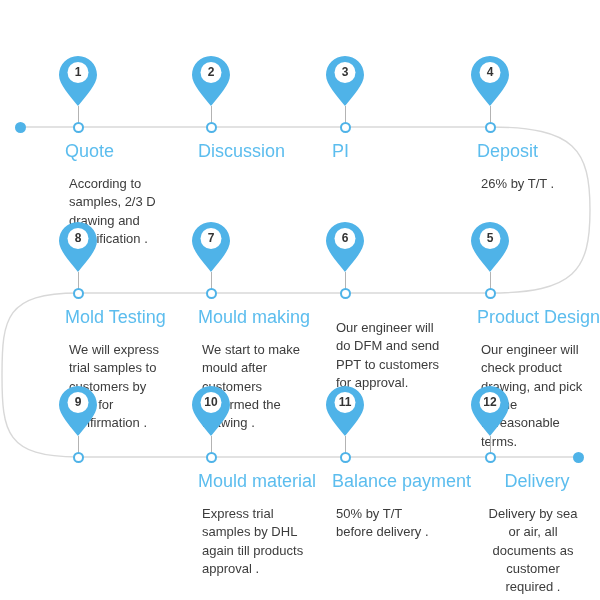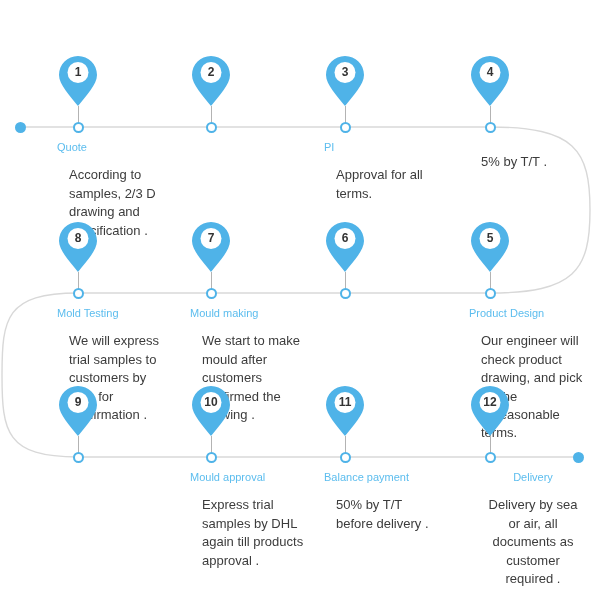--- a/index.html
+++ b/index.html
@@ -93,23 +93,23 @@
   }
 
   
   .step-text {
     position: absolute;
     width: 128px;
     left: -21px;
   }
   .step-title {
     color: #5cbdee;
-    font-size: 11px;
+    font-size: 18px;
     line-height: 1.2;
-    margin: 0 0 3px 0;
+    margin: 0 0 3px 8px;
     white-space: nowrap;
   }
   .step-desc {
     color: #3c3c3c;
     font-size: 13px;
     line-height: 1.42;
     margin: 12px;
   }
 </style>
 </head>
@@ -153,51 +153,52 @@
     <div class="pin" style="top:-72px;">
       <svg viewBox="0 0 40 52" xmlns="http://www.w3.org/2000/svg">
         <path d="M20 1 C9.5 1 1 9.5 1 20 C1 29.5 12 41 20 51 C28 41 39 29.5 39 20 C39 9.5 30.5 1 20 1 Z" fill="#4fb3e8"></path>
         <circle cx="20" cy="17.5" r="10.5" fill="#ffffff"></circle>
       </svg>
       <div class="pin-number">2</div>
     </div>
     <div class="stem" style="top:-21px; height:21px;"></div>
     <div class="node-ring" style="top:-5.5px;"></div>
     <div class="step-text" style="top:14px;">
+      <div class="step-title">Discussion</div>
     </div>
   </div>
 
   <div class="step" style="left:345px; top:127px;">
     <div class="pin" style="top:-72px;">
       <svg viewBox="0 0 40 52" xmlns="http://www.w3.org/2000/svg">
         <path d="M20 1 C9.5 1 1 9.5 1 20 C1 29.5 12 41 20 51 C28 41 39 29.5 39 20 C39 9.5 30.5 1 20 1 Z" fill="#4fb3e8"></path>
         <circle cx="20" cy="17.5" r="10.5" fill="#ffffff"></circle>
       </svg>
       <div class="pin-number">3</div>
     </div>
     <div class="stem" style="top:-21px; height:21px;"></div>
     <div class="node-ring" style="top:-5.5px;"></div>
     <div class="step-text" style="top:14px;">
       <div class="step-title">PI</div>
-      <div class="step-desc">Approval for all terms.</div>
     </div>
   </div>
 
   <div class="step" style="left:490px; top:127px;">
     <div class="pin" style="top:-72px;">
       <svg viewBox="0 0 40 52" xmlns="http://www.w3.org/2000/svg">
         <path d="M20 1 C9.5 1 1 9.5 1 20 C1 29.5 12 41 20 51 C28 41 39 29.5 39 20 C39 9.5 30.5 1 20 1 Z" fill="#4fb3e8"></path>
         <circle cx="20" cy="17.5" r="10.5" fill="#ffffff"></circle>
       </svg>
       <div class="pin-number">4</div>
     </div>
     <div class="stem" style="top:-21px; height:21px;"></div>
     <div class="node-ring" style="top:-5.5px;"></div>
     <div class="step-text" style="top:14px;">
-      <div class="step-desc">5% by T/T .</div>
+      <div class="step-title">Deposit</div>
+      <div class="step-desc">26% by T/T .</div>
     </div>
   </div>
 
   <div class="step" style="left:490px; top:293px;">
     <div class="pin" style="top:-72px;">
       <svg viewBox="0 0 40 52" xmlns="http://www.w3.org/2000/svg">
         <path d="M20 1 C9.5 1 1 9.5 1 20 C1 29.5 12 41 20 51 C28 41 39 29.5 39 20 C39 9.5 30.5 1 20 1 Z" fill="#4fb3e8"></path>
         <circle cx="20" cy="17.5" r="10.5" fill="#ffffff"></circle>
       </svg>
       <div class="pin-number">5</div>
@@ -214,20 +215,21 @@
     <div class="pin" style="top:-72px;">
       <svg viewBox="0 0 40 52" xmlns="http://www.w3.org/2000/svg">
         <path d="M20 1 C9.5 1 1 9.5 1 20 C1 29.5 12 41 20 51 C28 41 39 29.5 39 20 C39 9.5 30.5 1 20 1 Z" fill="#4fb3e8"></path>
         <circle cx="20" cy="17.5" r="10.5" fill="#ffffff"></circle>
       </svg>
       <div class="pin-number">6</div>
     </div>
     <div class="stem" style="top:-21px; height:21px;"></div>
     <div class="node-ring" style="top:-5.5px;"></div>
     <div class="step-text" style="top:14px;">
+      <div class="step-desc">Our engineer will do DFM and send PPT to customers for approval.</div>
     </div>
   </div>
 
   <div class="step" style="left:211px; top:293px;">
     <div class="pin" style="top:-72px;">
       <svg viewBox="0 0 40 52" xmlns="http://www.w3.org/2000/svg">
         <path d="M20 1 C9.5 1 1 9.5 1 20 C1 29.5 12 41 20 51 C28 41 39 29.5 39 20 C39 9.5 30.5 1 20 1 Z" fill="#4fb3e8"></path>
         <circle cx="20" cy="17.5" r="10.5" fill="#ffffff"></circle>
       </svg>
       <div class="pin-number">7</div>
@@ -274,21 +276,21 @@
     <div class="pin" style="top:-72px;">
       <svg viewBox="0 0 40 52" xmlns="http://www.w3.org/2000/svg">
         <path d="M20 1 C9.5 1 1 9.5 1 20 C1 29.5 12 41 20 51 C28 41 39 29.5 39 20 C39 9.5 30.5 1 20 1 Z" fill="#4fb3e8"></path>
         <circle cx="20" cy="17.5" r="10.5" fill="#ffffff"></circle>
       </svg>
       <div class="pin-number">10</div>
     </div>
     <div class="stem" style="top:-21px; height:21px;"></div>
     <div class="node-ring" style="top:-5.5px;"></div>
     <div class="step-text" style="top:14px;">
-      <div class="step-title">Mould approval</div>
+      <div class="step-title">Mould material</div>
       <div class="step-desc">Express trial samples by DHL again till products approval .</div>
     </div>
   </div>
 
   <div class="step" style="left:345px; top:457px;">
     <div class="pin" style="top:-72px;">
       <svg viewBox="0 0 40 52" xmlns="http://www.w3.org/2000/svg">
         <path d="M20 1 C9.5 1 1 9.5 1 20 C1 29.5 12 41 20 51 C28 41 39 29.5 39 20 C39 9.5 30.5 1 20 1 Z" fill="#4fb3e8"></path>
         <circle cx="20" cy="17.5" r="10.5" fill="#ffffff"></circle>
       </svg>

